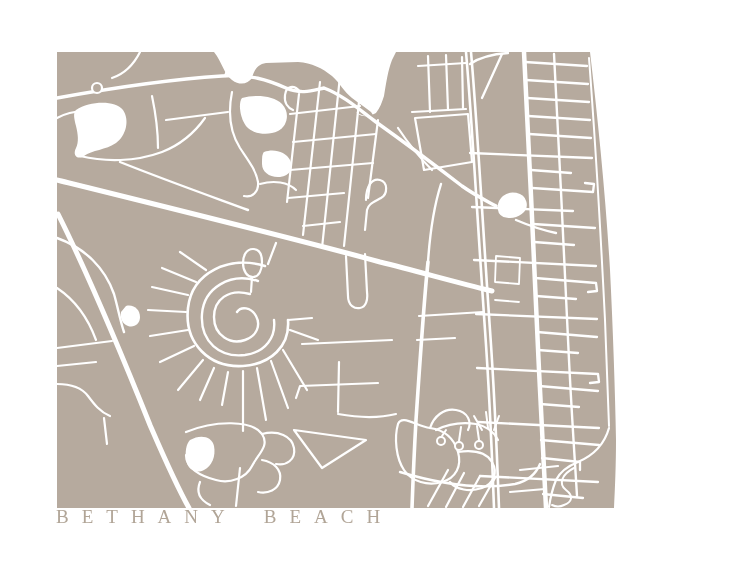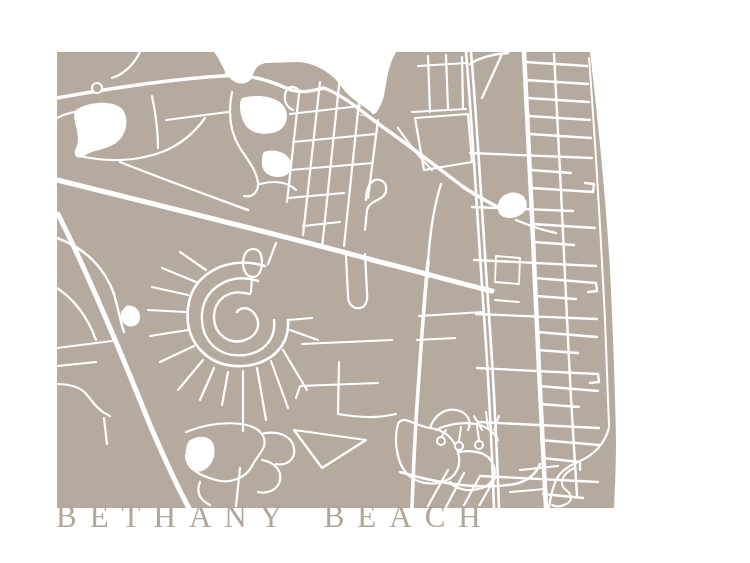--- a/index.html
+++ b/index.html
@@ -2,21 +2,21 @@
 <html><head>
 <meta charset="utf-8">
 <style>
   html,body{margin:0;padding:0;background:#ffffff;}
   body{width:750px;height:563px;overflow:hidden;font-family:"Liberation Serif",serif;}
   .poster{position:relative;width:750px;height:563px;background:#ffffff;}
   .poster svg{position:absolute;left:0;top:0;}
   .map-title{
     position:absolute;left:56px;top:504px;
     font-family:"Liberation Serif",serif;
-    font-size:31px;line-height:26px;font-weight:400;
+    font-size:19px;line-height:26px;font-weight:400;
     letter-spacing:13px;word-spacing:9px;
     white-space:nowrap;user-select:none;
   }
 </style>
 </head>
 <body>
 
 <div class="poster">
   <svg width="750" height="563" viewBox="0 0 750 563" aria-hidden="true">
       <path d="M57,52 L214,52 C222,62 224,74 232,80 C240,86 248,84 252,78 C254,70 258,64 266,63 L298,62 C312,63 322,68 332,76 C340,83 344,92 352,98 C360,104 366,108 371,112 L373,115 C368,117 362,116 356,112 L358,114 C364,118 370,116 376,113 C380,108 382,102 384,96 C386,84 388,70 392,60 L396,52 L590,52 C598,120 606,200 610,270 C613,330 615,390 616,440 C616,465 615,488 614,508 L57,508 Z" fill="#b6aa9e"></path>

